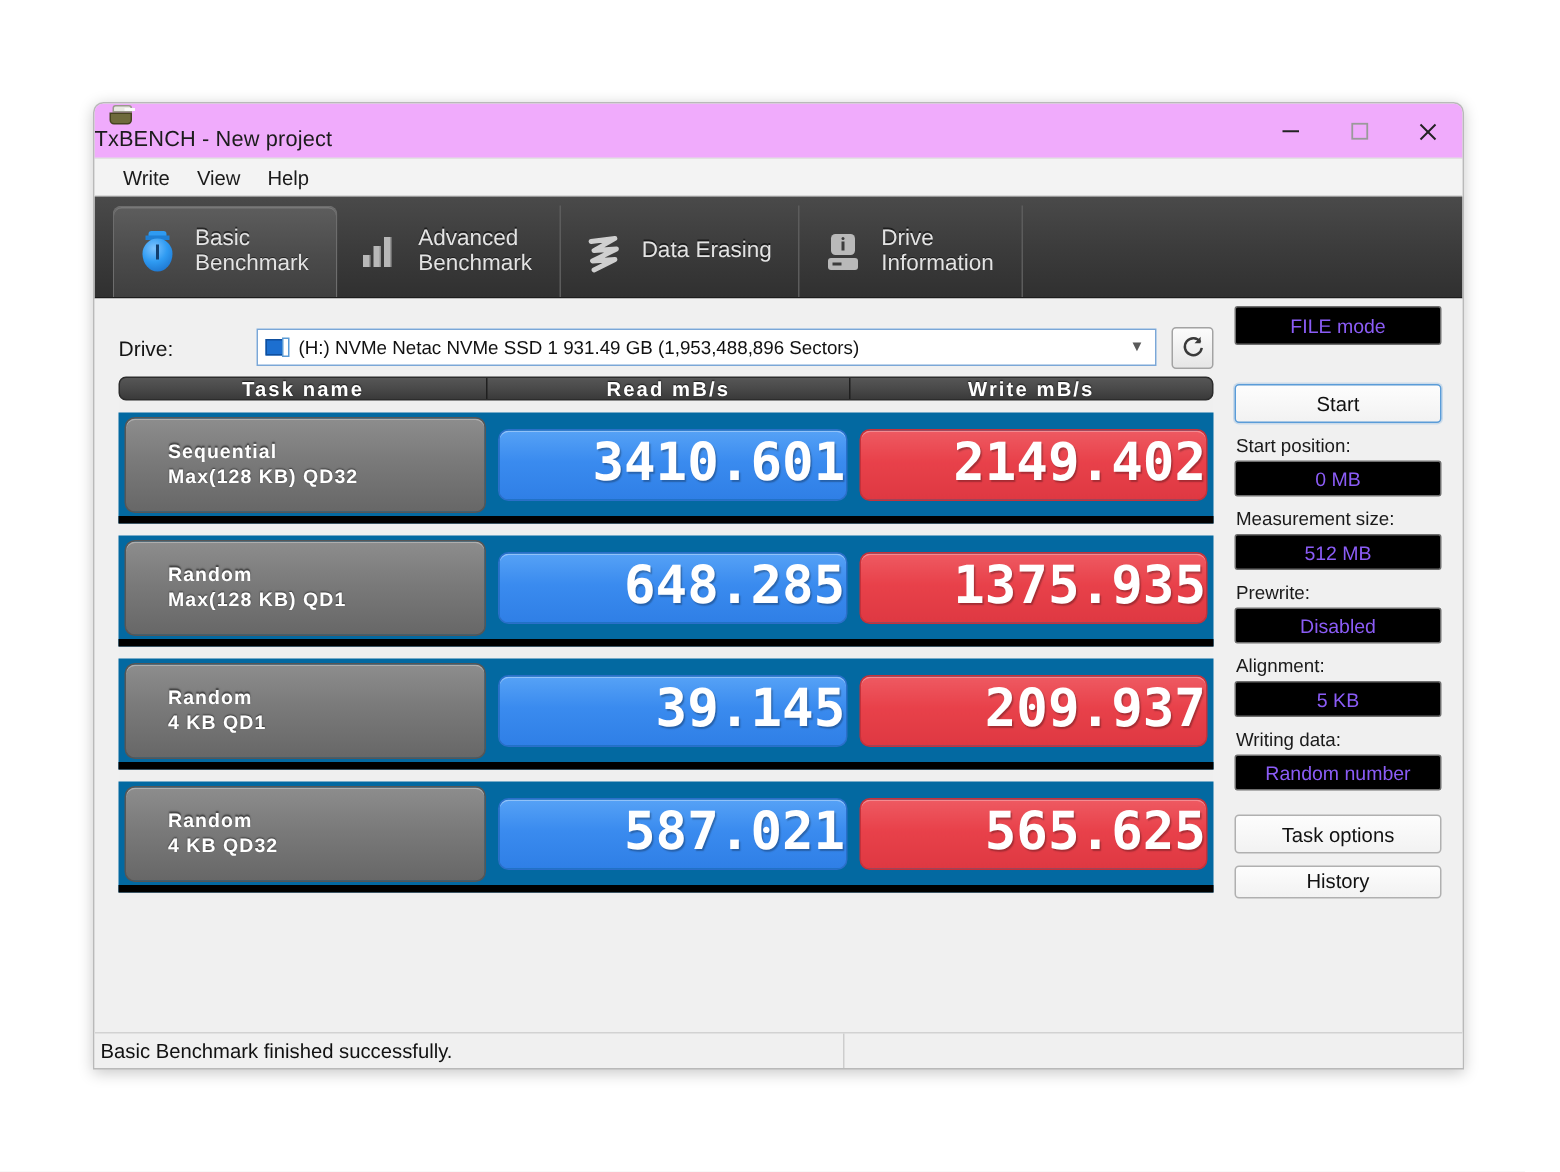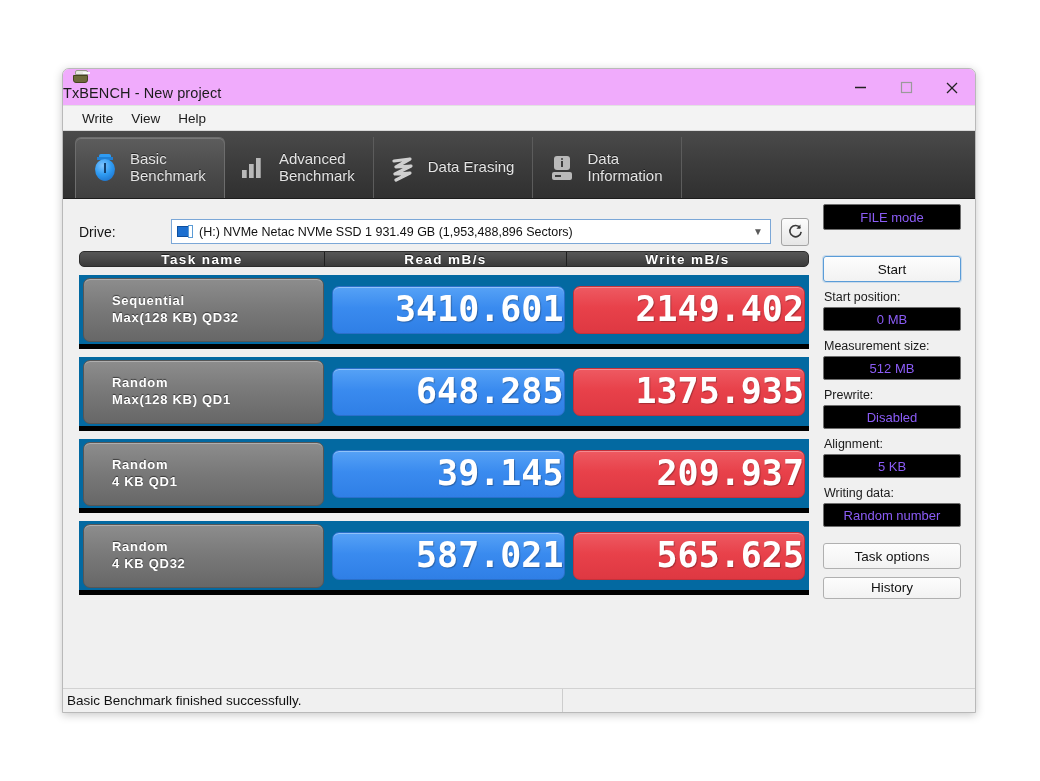--- a/index.html
+++ b/index.html
@@ -469,21 +469,21 @@
     </div>
 
     <div class="tab">
       <div class="tab-icon ico-drive">
         <div class="d-top"></div>
           <div class="d-i1"></div>
           <div class="d-i2"></div>
         <div class="d-bot"></div>
           <div class="d-led"></div>
       </div>
-      <div class="tab-label">Data
+      <div class="tab-label">Drive
 Information</div>
     </div>
 
   </div>
 
   <div id="client">
 
     <div id="drive-row">
       <div id="drive-label">Drive:</div>
 

